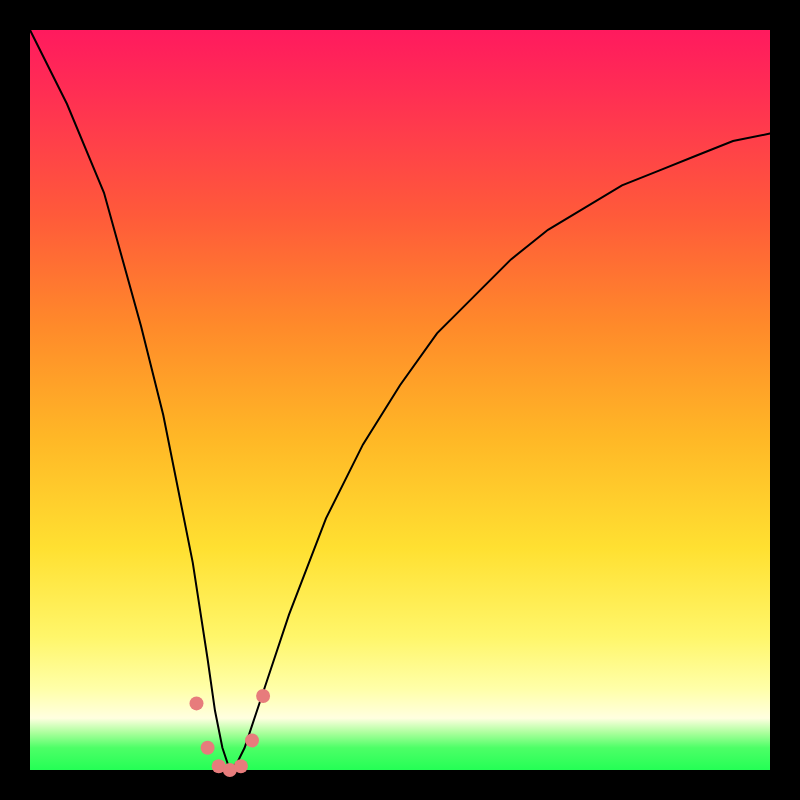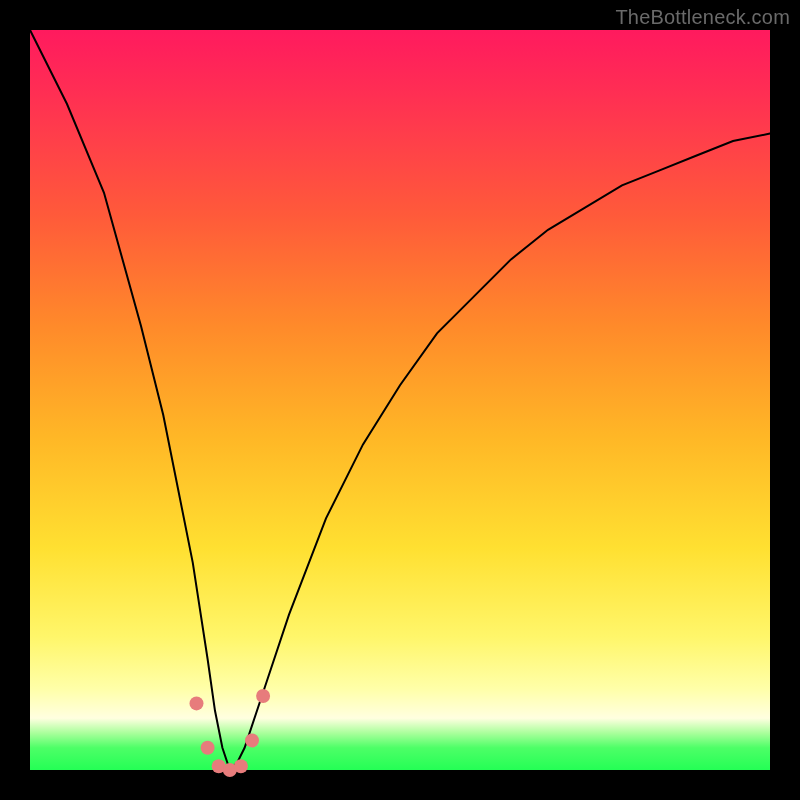--- a/index.html
+++ b/index.html
@@ -79,14 +79,13 @@
           <circle cx="166.5" cy="673.4" r="7"></circle>
           <circle cx="177.6" cy="717.8" r="7"></circle>
           <circle cx="188.7" cy="736.3" r="7"></circle>
           <circle cx="199.8" cy="740.0" r="7"></circle>
           <circle cx="210.9" cy="736.3" r="7"></circle>
           <circle cx="222.0" cy="710.4" r="7"></circle>
           <circle cx="233.1" cy="666.0" r="7"></circle>
         </g>
     </svg>
   </div>
-  <div class="watermark">TheBottleneck.com</div>
 </div>
 
 </body></html>

